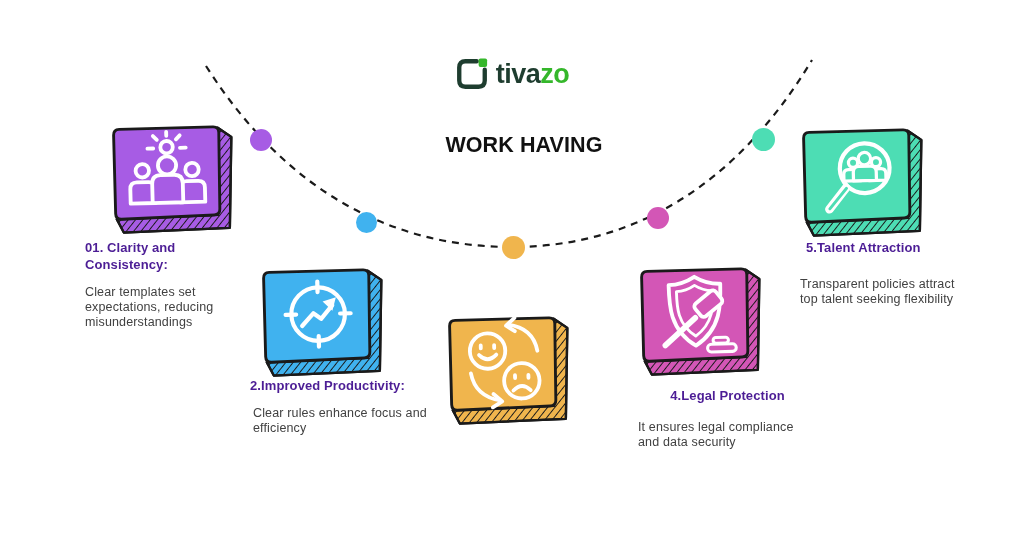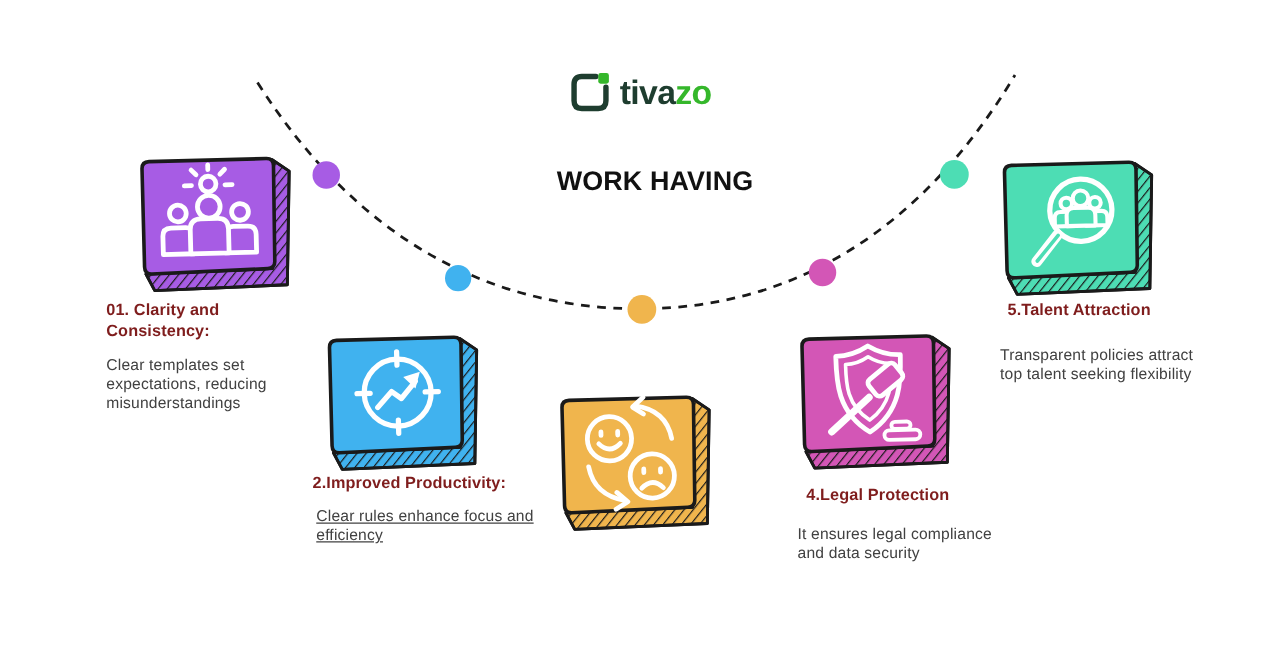--- a/index.html
+++ b/index.html
@@ -19,25 +19,25 @@
     transform:translateX(12px);
   }
 
   .dot{position:absolute;border-radius:50%;}
 
   .card{position:absolute;width:132px;height:115px;}
   .card svg{width:100%;height:100%;overflow:visible;}
   .rot{transform:rotate(-1.5deg);}
 
   .item-text{position:absolute;color:#414141;}
-  .item-heading{font-size:13px;font-weight:bold;color:#7f1d1d;letter-spacing:0.1px;line-height:1.3;}
+  .item-heading{font-size:13px;font-weight:bold;color:#4c1d95;letter-spacing:0.1px;line-height:1.3;}
   .item-body{font-size:12.5px;line-height:1.22;letter-spacing:0.15px;margin-top:11px;}
   .t4 .item-body{margin-top:15px;}
   .t5 .item-body{margin-top:20px;}
-  .t4 .item-heading{margin-left:7px;}
+  .t4 .item-heading{margin-left:7px;text-align:center;}
   .t5 .item-heading{margin-left:6px;}
 </style>
 </head>
 <body>
 
 <div class="canvas">
 
   <svg width="0" height="0" style="position:absolute" aria-hidden="true">
     <defs>
       <pattern id="hatch" width="6" height="6" patternUnits="userSpaceOnUse" patternTransform="rotate(40)">
@@ -165,21 +165,21 @@
     </svg>
   </div>
 
   <div class="item-text t1" style="left:85px;top:240px;width:162px;">
     <div class="item-heading">01. Clarity and Consistency:</div>
     <div class="item-body">Clear templates set expectations, reducing misunderstandings</div>
   </div>
 
   <div class="item-text t2" style="left:250px;top:378px;width:186px;">
     <div class="item-heading">2.Improved Productivity:</div>
-    <div class="item-body" style="margin-left:3px;text-decoration:underline;">Clear rules enhance focus and efficiency</div>
+    <div class="item-body" style="margin-left:3px;">Clear rules enhance focus and efficiency</div>
   </div>
 
 
   <div class="item-text t4" style="left:638px;top:388px;width:172px;">
     <div class="item-heading">4.Legal Protection</div>
     <div class="item-body">It ensures legal compliance and data security</div>
   </div>
 
   <div class="item-text t5" style="left:800px;top:240px;width:158px;">
     <div class="item-heading">5.Talent Attraction</div>

